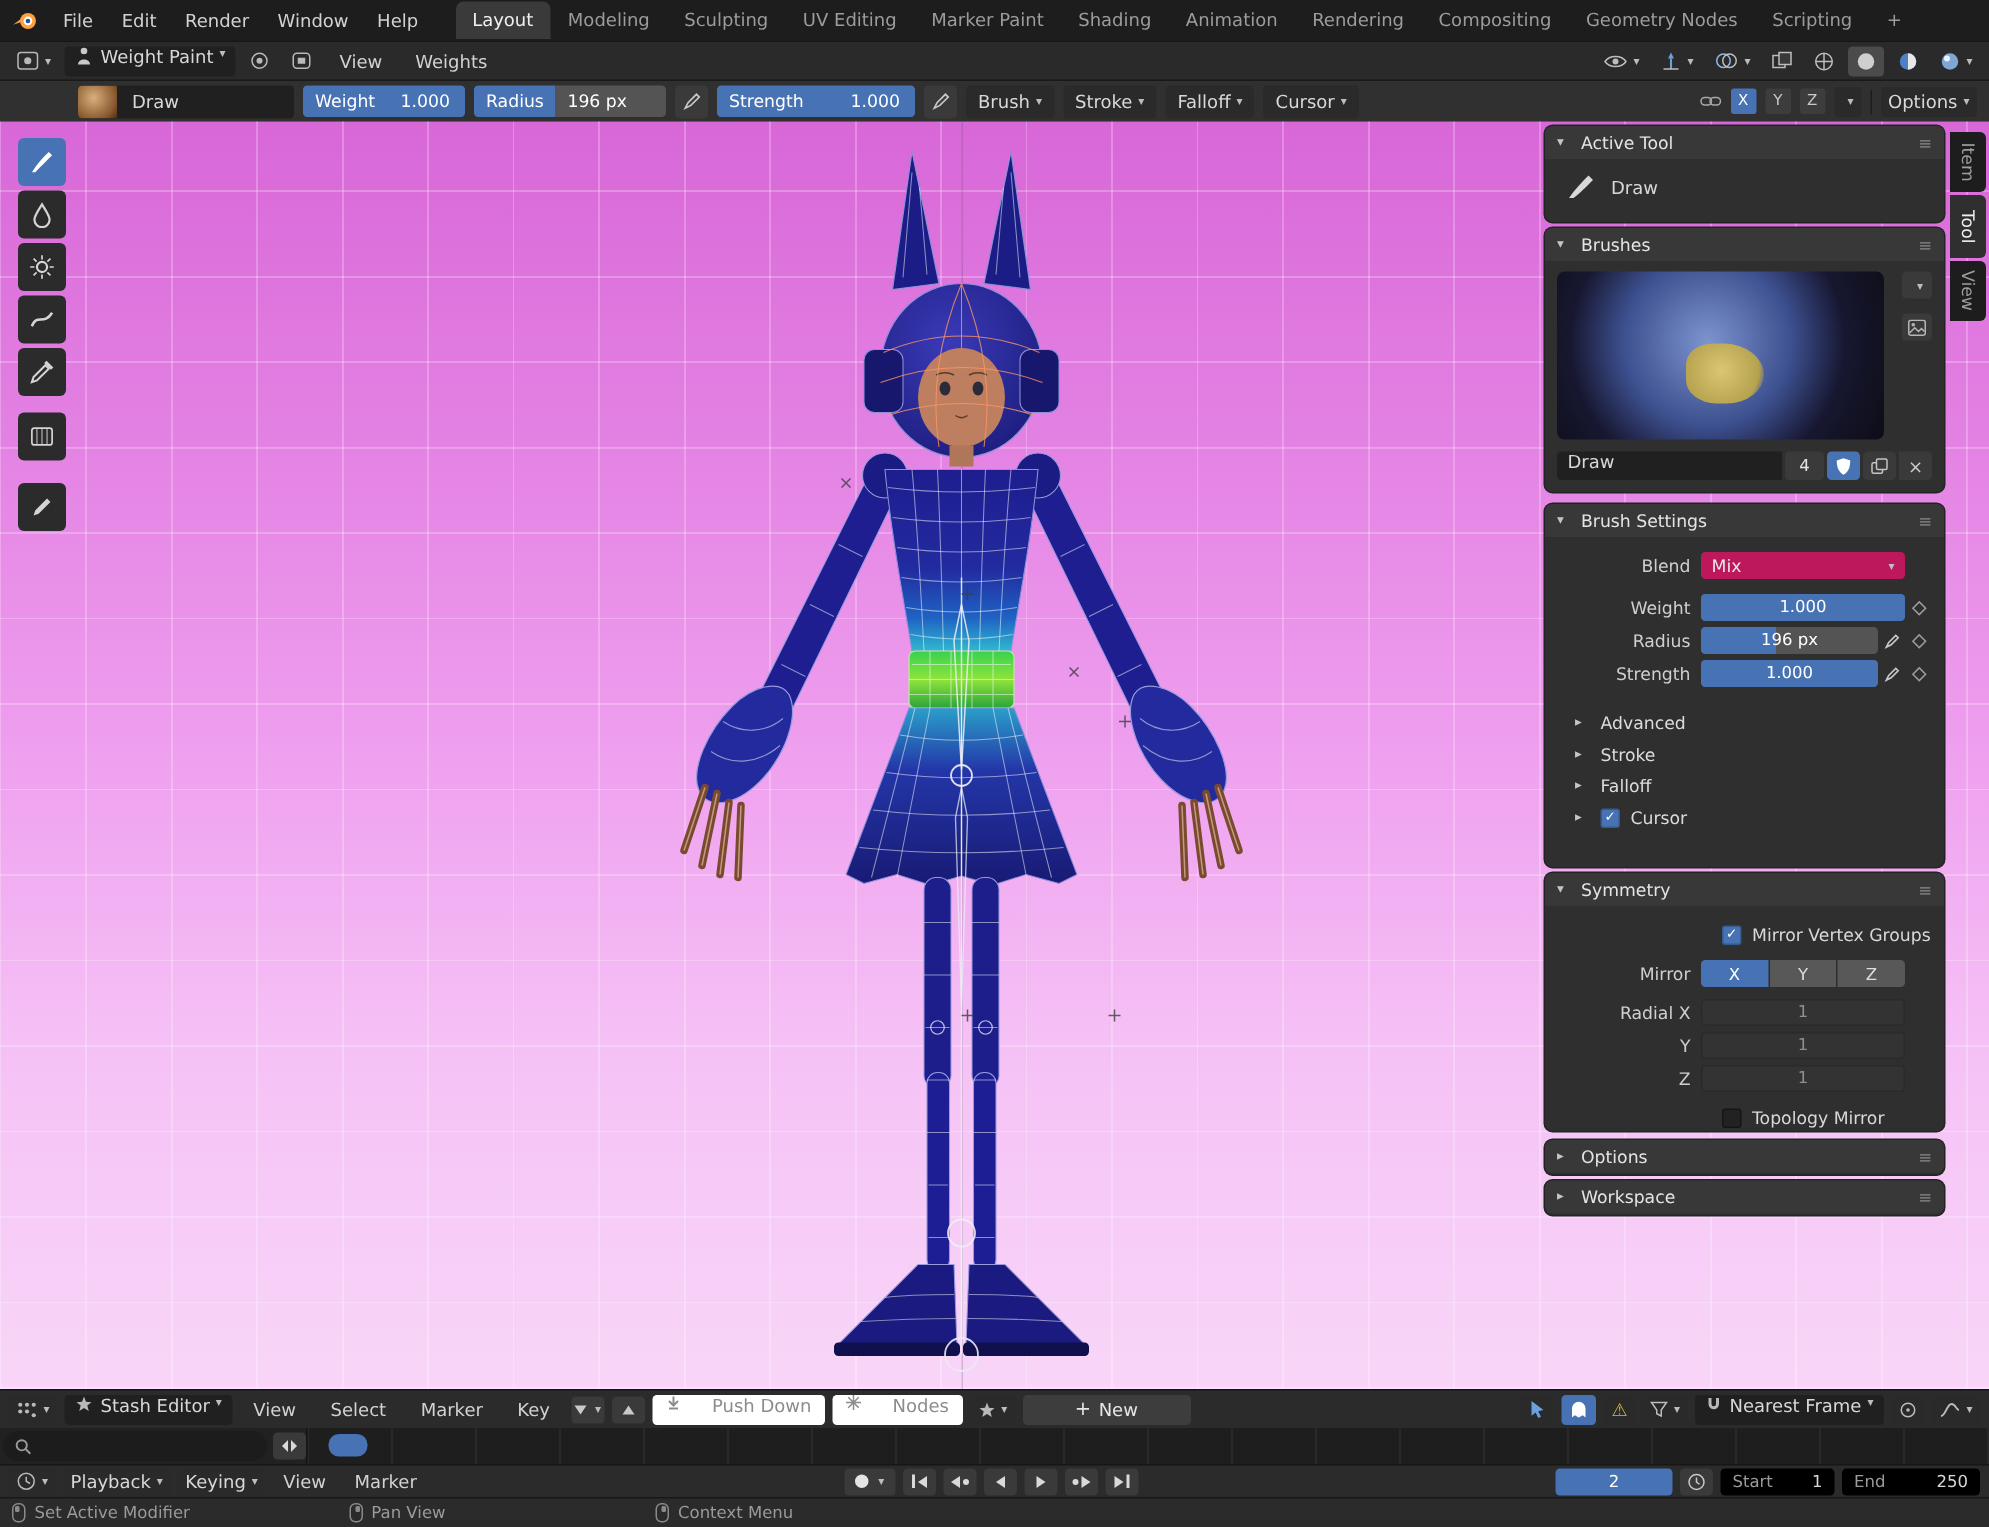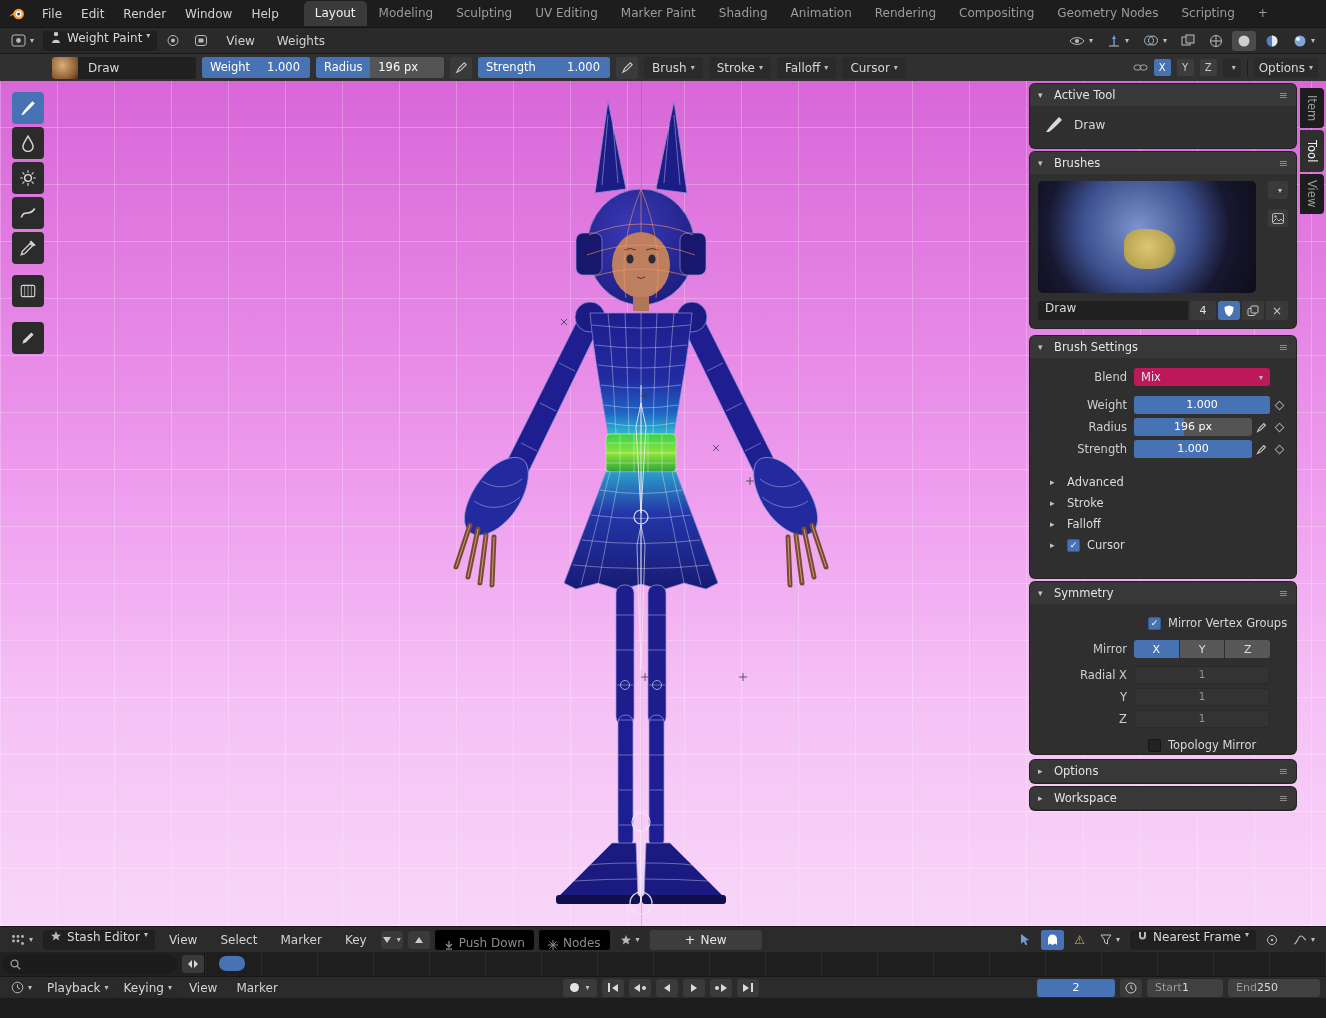--- a/index.html
+++ b/index.html
@@ -80,29 +80,29 @@
   
   .vtab{position:absolute;left:1300px;width:24px;writing-mode:vertical-rl;display:flex;align-items:center;justify-content:center;
         background:#1d1d1d;color:#9d9d9d;font-size:11.5px;border-radius:0 4px 4px 0;z-index:10;padding:8px 0}
   .vtab.on{background:#2f2f2f;color:#f0f0f0}
 
   
   #dsheader{position:absolute;top:926px;left:0;right:0;height:26px;background:#2b2b2b;border-top:1px solid #161616;display:flex;align-items:center;padding:0 6px;gap:5px}
   #dsstrip{position:absolute;top:952px;left:0;right:0;height:24px;background:#212121;display:flex;align-items:center}
   #timeline{position:absolute;top:976px;left:0;right:0;height:22px;background:#2b2b2b;border-top:1px solid #161616;display:flex;align-items:center;padding:0 6px;gap:5px}
   #statusbar{position:absolute;top:998px;left:0;right:0;height:20px;background:#2b2b2b;border-top:1px solid #191919;display:flex;align-items:center;gap:10px;padding:0 8px;color:#9a9a9a;font-size:11px}
-  .grey-btn{display:flex;align-items:flex-end;gap:5px;height:20px;padding:0 9px;background:#000000;border-radius:3px;color:#8c8c8c}
+  .grey-btn{display:flex;align-items:flex-start;gap:21px;height:20px;padding:0 9px;background:#ffffff;border-radius:3px;color:#8c8c8c}
   .lit-btn{display:flex;align-items:center;gap:5px;height:20px;padding:0 9px;background:#3d3d3d;border-radius:3px;color:#e6e6e6}
   .searchbox{display:flex;align-items:center;gap:6px;width:176px;height:20px;margin-left:2px;background:#1c1c1c;border-radius:10px;padding:0 8px}
   .tpt{width:0;height:0;border-top:4px solid transparent;border-bottom:4px solid transparent}
   .tL{border-right:6px solid #d9d9d9}.tR{border-left:6px solid #d9d9d9}
   .vbar{width:2px;height:9px;background:#d9d9d9}
   .dot{width:4px;height:4px;background:#d9d9d9;border-radius:50%}
   .trans-btn{display:flex;align-items:center;justify-content:center;gap:2px;width:22px;height:18px;background:#3a3a3a;border-radius:3px}
-  .numfield{display:flex;align-items:center;justify-content:flex-start;height:18px;background:#404040;border-radius:3px;padding:0 8px;font-size:11px}
+  .numfield{display:flex;align-items:center;justify-content:space-between;height:18px;background:#000000;border-radius:3px;padding:0 8px;font-size:11px}
   .mouse{position:relative;width:9px;height:13px;border:1px solid #8a8a8a;border-radius:4px;display:inline-block}
   .mouse i{position:absolute;top:1px;width:3px;height:4px;background:#8a8a8a;border-radius:1px}
 
   
   #arrows{position:absolute;inset:0;z-index:60;pointer-events:none}
 </style>
 </head>
 <body>
 
 <div id="app">
@@ -785,20 +785,42 @@
     <span class="numfield" style="width:76px">
       <span class="dim">Start</span>
       <span>1</span>
     </span>
     <span class="numfield" style="width:92px">
       <span class="dim">End</span>
       <span>250</span>
     </span>
   </div>
 
+  <div id="statusbar">
+    <span class="row" style="gap:6px">
+      <span class="mouse">
+          <i style="left:1px"></i>
+        </span>
+      <span>Set Active Modifier</span>
+    </span>
+    <span style="width:86px"></span>
+    <span class="row" style="gap:6px">
+      <span class="mouse">
+          <i style="left:3px"></i>
+        </span>
+      <span>Pan View</span>
+    </span>
+    <span style="width:120px"></span>
+    <span class="row" style="gap:6px">
+      <span class="mouse">
+          <i style="right:1px"></i>
+        </span>
+      <span>Context Menu</span>
+    </span>
+  </div>
 
   <svg id="arrows">
     <g>
       <line x1="976" y1="372" x2="1062" y2="377" stroke="#ee1c1c" stroke-width="5"></line>
       <polygon points="1060,366 1088,379 1060,389" fill="#ee1c1c"></polygon>
     </g>
     <g>
       <line x1="886" y1="587" x2="996" y2="595" stroke="#ee1c1c" stroke-width="5"></line>
       <polygon points="994,584 1022,598 994,607" fill="#ee1c1c"></polygon>
     </g>

